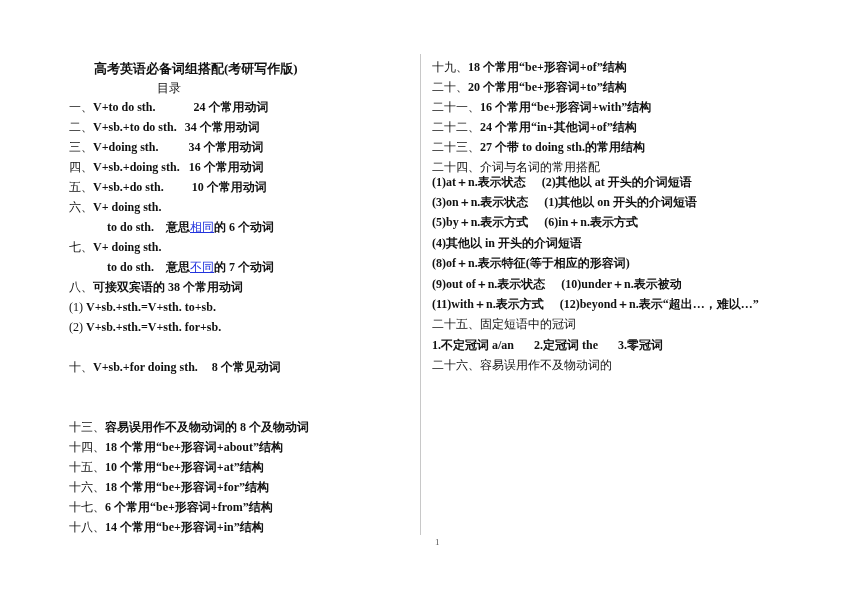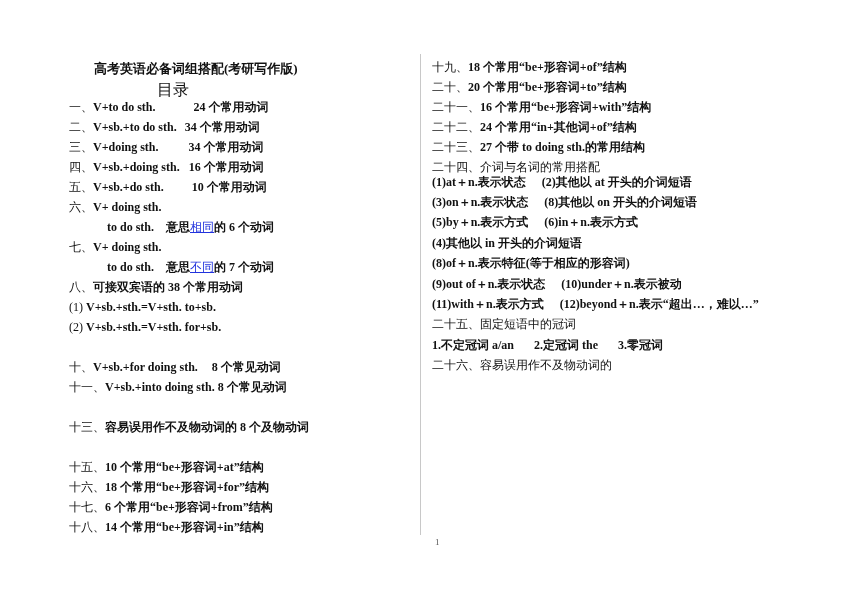--- a/index.html
+++ b/index.html
@@ -8,21 +8,21 @@
       font-family: "Liberation Serif", "DejaVu Serif", serif;
       color: #111;
     }
     .page { position: absolute; left: 0; top: 0; width: 806px; height: 596px; }
     .title {
       position: absolute; left: 94px; top: 60px;
       font-size: 13px; font-weight: bold; white-space: nowrap;
     }
     .subtitle {
       position: absolute; left: 157px; top: 80px;
-      font-size: 16px; white-space: nowrap;
+      font-size: 12px; white-space: nowrap;
     }
     .line {
       position: absolute; font-size: 12px; font-weight: bold; white-space: nowrap;
       line-height: 12px;
     }
     .line .nb { font-weight: normal; }
     .gap { display: inline-block; }
     .link { color: #2233dd; text-decoration: underline; font-weight: normal; }
     .divider {
       position: absolute; left: 420px; top: 54px; width: 1px; height: 481px;
@@ -45,37 +45,37 @@
   <div class="line" style="left:69px;top:161px"><span class="nb">四、</span><span>V+sb.+doing sth.</span><span class="gap" style="width:9px"></span><span>16 个常用动词</span></div>
   <div class="line" style="left:69px;top:181px"><span class="nb">五、</span><span>V+sb.+do sth.</span><span class="gap" style="width:28px"></span><span>10 个常用动词</span></div>
   <div class="line" style="left:69px;top:201px"><span class="nb">六、</span><span>V+ doing sth.</span></div>
   <div class="line" style="left:107px;top:221px"><span>to do sth.</span><span class="gap" style="width:12px"></span><span>意思</span><span class="link">相同</span><span>的 6 个动词</span></div>
   <div class="line" style="left:69px;top:241px"><span class="nb">七、</span><span>V+ doing sth.</span></div>
   <div class="line" style="left:107px;top:261px"><span>to do sth.</span><span class="gap" style="width:12px"></span><span>意思</span><span class="link">不同</span><span>的 7 个动词</span></div>
   <div class="line" style="left:69px;top:281px"><span class="nb">八、</span><span>可接双宾语的 38 个常用动词</span></div>
   <div class="line" style="left:69px;top:301px"><span class="nb">(1) </span><span>V+sb.+sth.=V+sth. to+sb.</span></div>
   <div class="line" style="left:69px;top:321px"><span class="nb">(2) </span><span>V+sb.+sth.=V+sth. for+sb.</span></div>
   <div class="line" style="left:69px;top:361px"><span class="nb">十、</span><span>V+sb.+for doing sth.</span><span class="gap" style="width:14px"></span><span>8 个常见动词</span></div>
-  <div class="line" style="left:69px;top:381px"><span class="nb">十一、</span><span>V+sb.+into doing sth. 8 个常见动词</span></div>
   <div class="line" style="left:69px;top:421px"><span class="nb">十三、</span><span>容易误用作不及物动词的 8 个及物动词</span></div>
+  <div class="line" style="left:69px;top:441px"><span class="nb">十四、</span><span>18 个常用“be+形容词+about”结构</span></div>
   <div class="line" style="left:69px;top:461px"><span class="nb">十五、</span><span>10 个常用“be+形容词+at”结构</span></div>
   <div class="line" style="left:69px;top:481px"><span class="nb">十六、</span><span>18 个常用“be+形容词+for”结构</span></div>
   <div class="line" style="left:69px;top:501px"><span class="nb">十七、</span><span>6 个常用“be+形容词+from”结构</span></div>
   <div class="line" style="left:69px;top:521px"><span class="nb">十八、</span><span>14 个常用“be+形容词+in”结构</span></div>
 
   <div class="divider"></div>
 
   <div class="line" style="left:432px;top:61px"><span class="nb">十九、</span><span>18 个常用“be+形容词+of”结构</span></div>
   <div class="line" style="left:432px;top:81px"><span class="nb">二十、</span><span>20 个常用“be+形容词+to”结构</span></div>
   <div class="line" style="left:432px;top:101px"><span class="nb">二十一、</span><span>16 个常用“be+形容词+with”结构</span></div>
   <div class="line" style="left:432px;top:121px"><span class="nb">二十二、</span><span>24 个常用“in+其他词+of”结构</span></div>
   <div class="line" style="left:432px;top:141px"><span class="nb">二十三、</span><span>27 个带 to doing sth.的常用结构</span></div>
   <div class="line" style="left:432px;top:161px"><span class="nb">二十四、</span><span class="nb">介词与名词的常用搭配</span></div>
   <div class="line" style="left:432px;top:176px"><span>(1)at＋n.表示状态</span><span class="gap" style="width:16px"></span><span>(2)其他以 at 开头的介词短语</span></div>
-  <div class="line" style="left:432px;top:196px"><span>(3)on＋n.表示状态</span><span class="gap" style="width:16px"></span><span>(8)其他以 on 开头的介词短语</span></div>
+  <div class="line" style="left:432px;top:196px"><span>(3)on＋n.表示状态</span><span class="gap" style="width:16px"></span><span>(1)其他以 on 开头的介词短语</span></div>
   <div class="line" style="left:432px;top:216px"><span>(5)by＋n.表示方式</span><span class="gap" style="width:16px"></span><span>(6)in＋n.表示方式</span></div>
   <div class="line" style="left:432px;top:237px"><span>(4)其他以 in 开头的介词短语</span></div>
   <div class="line" style="left:432px;top:257px"><span>(8)of＋n.表示特征(等于相应的形容词)</span></div>
   <div class="line" style="left:432px;top:278px"><span>(9)out of＋n.表示状态</span><span class="gap" style="width:16px"></span><span>(10)under＋n.表示被动</span></div>
   <div class="line" style="left:432px;top:298px"><span>(11)with＋n.表示方式</span><span class="gap" style="width:16px"></span><span>(12)beyond＋n.表示“超出…，难以…”</span></div>
   <div class="line" style="left:432px;top:318px"><span class="nb">二十五、</span><span class="nb">固定短语中的冠词</span></div>
   <div class="line" style="left:432px;top:339px"><span>1.不定冠词 a/an</span><span class="gap" style="width:20px"></span><span>2.定冠词 the</span><span class="gap" style="width:20px"></span><span>3.零冠词</span></div>
   <div class="line" style="left:432px;top:359px"><span class="nb">二十六、</span><span class="nb">容易误用作不及物动词的</span></div>
 
   <div class="pagenum">1</div>

